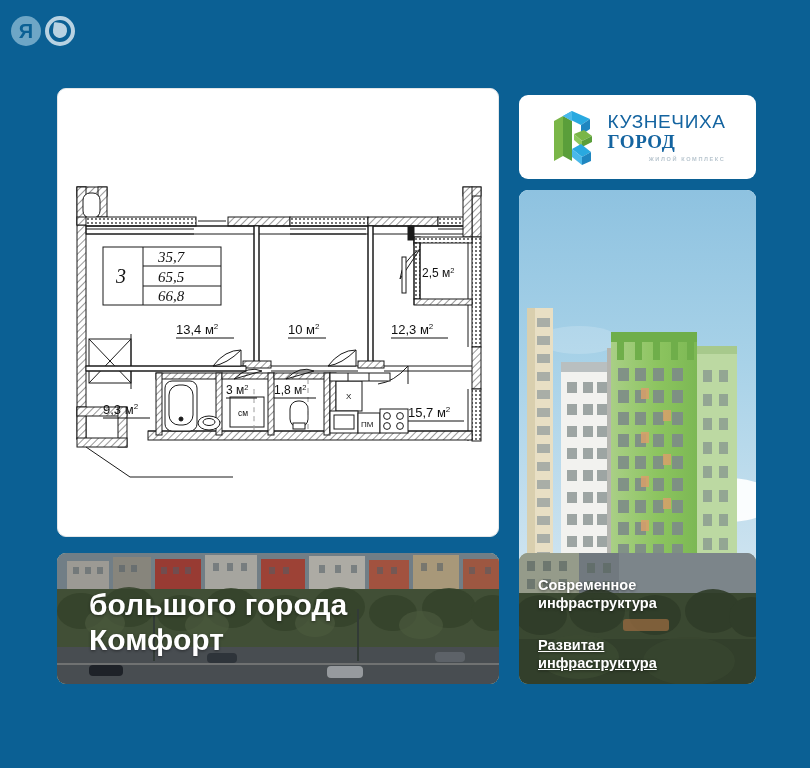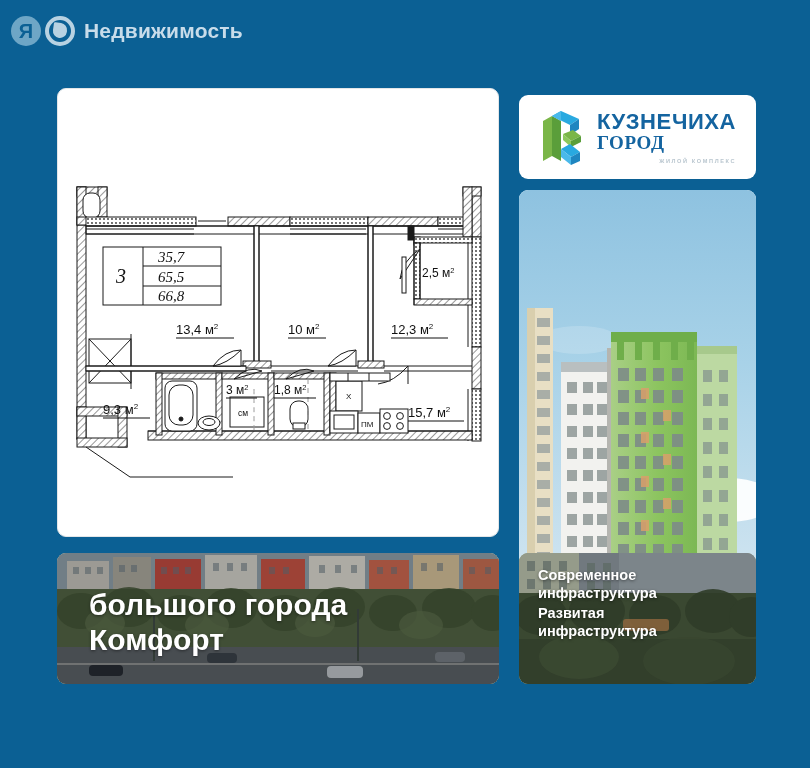--- a/index.html
+++ b/index.html
@@ -32,54 +32,53 @@
   
   #planCard { left: 57px; top: 88px; width: 442px; height: 449px;
               border: 1px solid #e3e6e8; }
   #planSvgWrap { position: absolute; inset: 0; }
 
   
   #logoCard { left: 519px; top: 95px; width: 237px; height: 84px;
               display: flex; align-items: center; justify-content: center; gap: 11px; }
   .kmark { width: 47px; height: 56px; flex: 0 0 auto; }
   .logowords { display: flex; flex-direction: column; align-items: flex-start; }
-  .logo-l1 { color: #1464a0; font-size: 22px; font-weight: bold; letter-spacing: .6px; line-height: 1.05; }
+  .logo-l1 { color: #1464a0; font-size: 19px; font-weight: normal; letter-spacing: .6px; line-height: 1.05; }
   .logo-l2 { color: #1464a0; font-size: 19px; font-weight: bold; letter-spacing: .6px; line-height: 1.05; font-family: Liberation Serif, serif; }
   .logo-sub { color: #b9c6cf; font-size: 5.6px; font-weight: bold; letter-spacing: 1.6px;
               margin-top: 5px; align-self: flex-end; }
 
   
   #bldCard { left: 519px; top: 190px; width: 237px; height: 384px; }
   
   #bottomCard { left: 57px; top: 553px; width: 442px; height: 131px; }
   
   #brCard { left: 519px; top: 553px; width: 237px; height: 131px; }
 
   .photo { position: absolute; inset: 0; }
   .overlay-text { position: absolute; z-index: 5; color: #fff; font-weight: bold; }
 
   #bottomCard .overlay-text { left: 32px; top: 34px; font-size: 30px; line-height: 1.18;
                               text-shadow: 0 1px 3px rgba(0,0,0,.45); }
-  #brCard .overlay-text { left: 19px; top: 14px; font-size: 14.5px; line-height: 1.22;
+  #brCard .overlay-text { left: 19px; top: 24px; font-size: 14.5px; line-height: 1.22;
                           text-shadow: 0 1px 3px rgba(0,0,0,.5); }
-  #brCard .para2 { margin-top: 3px; }
+  #brCard .para2 { margin-top: 25px; text-decoration: underline; }
 
   .scrim { position: absolute; inset: 0; background: rgba(20,28,34,.30); }
 </style>
 </head>
 <body>
 
 <div id="root">
 
   <div class="header">
     <div class="ylogo">
       <div class="ymark">Я</div>
       <div class="ymark2"></div>
     </div>
-    <div class="brandtext">Недвижимость</div>
   </div>
 
   <div class="card" id="planCard">
     <div id="planSvgWrap">
       <svg viewBox="0 0 442 449" width="442" height="449" xmlns="http://www.w3.org/2000/svg">
         <defs>
           <pattern id="hatch" width="5" height="5" patternUnits="userSpaceOnUse" patternTransform="rotate(45)">
             <rect width="5" height="5" fill="#fff"></rect>
             <line x1="0" y1="0" x2="0" y2="5" stroke="#1a1a1a" stroke-width="0.9"></line>
           </pattern>

